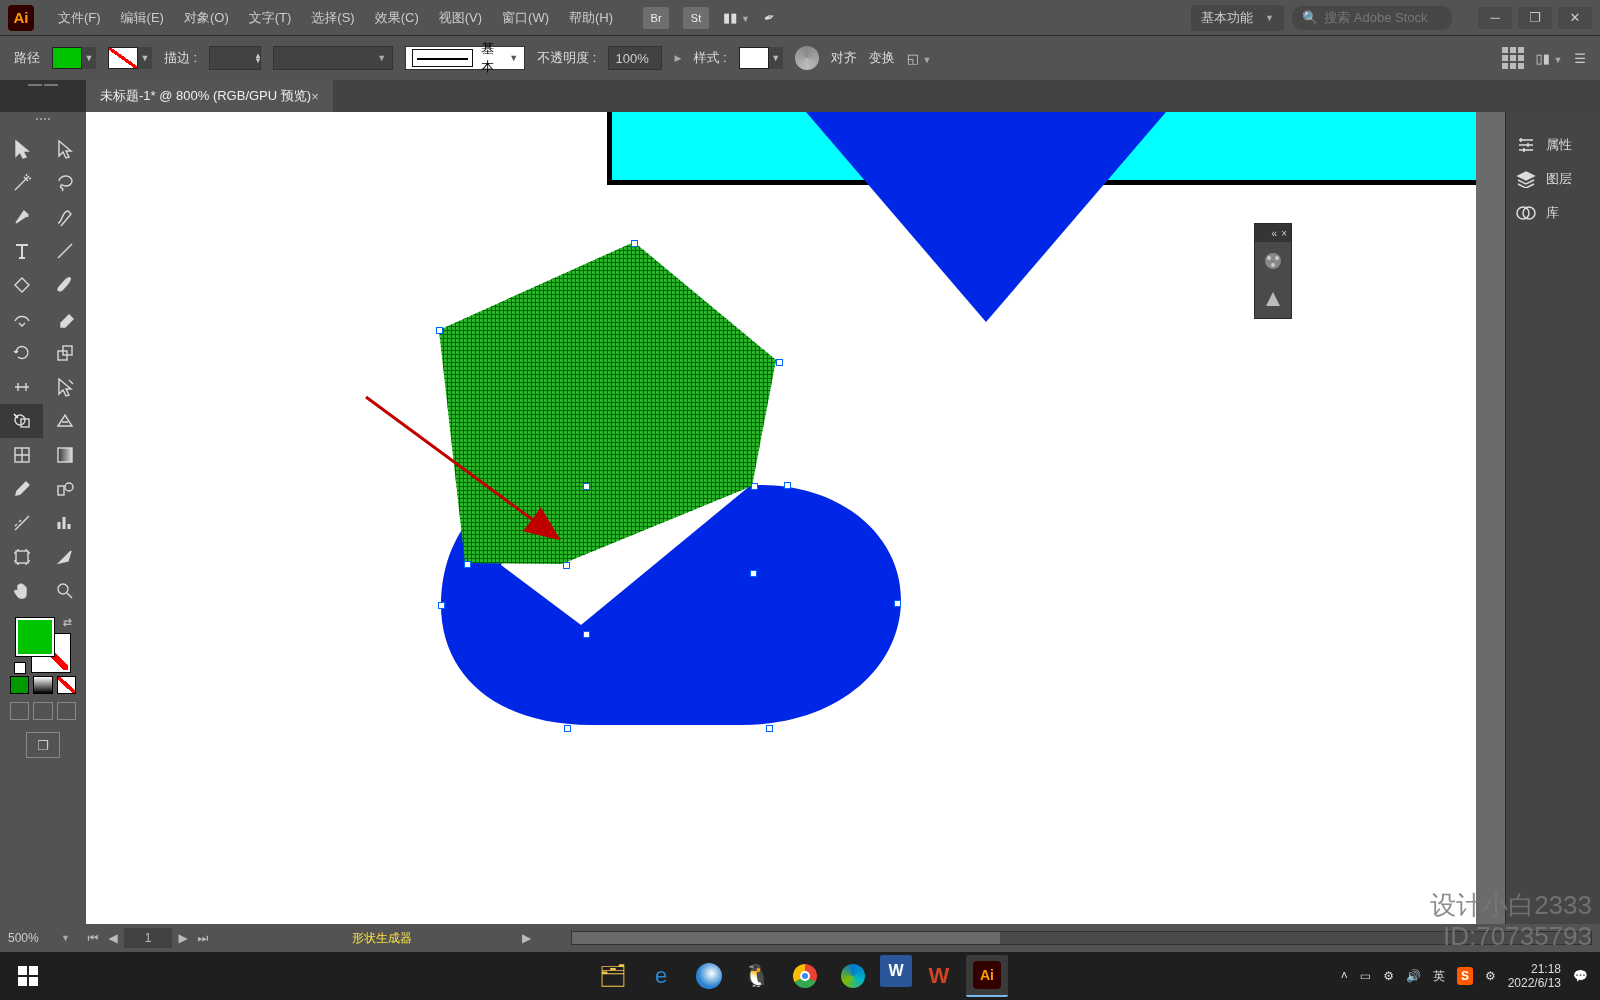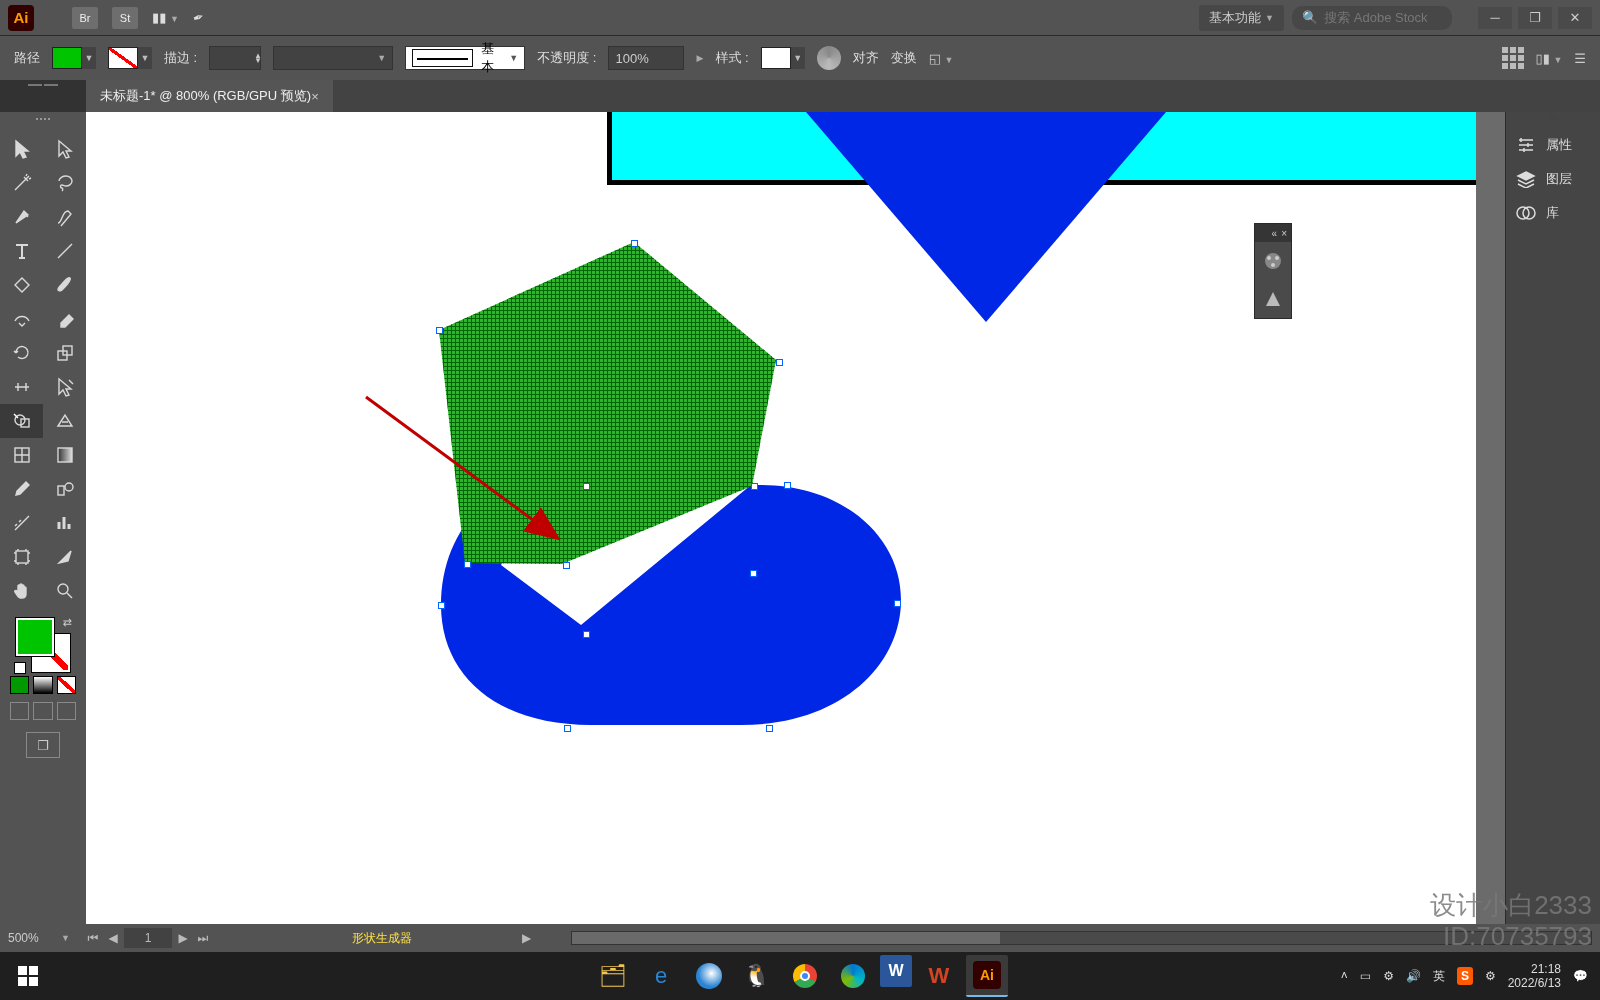--- a/index.html
+++ b/index.html
@@ -5,21 +5,21 @@
 html,body{margin:0;padding:0;width:1600px;height:1000px;background:#1a1a1a;font-family:"Microsoft YaHei",sans-serif;font-size:13px;color:#ccc;overflow:hidden}
 *{box-sizing:border-box}
 
 .titlebar{height:35px;background:#535353;display:flex;align-items:center;padding:0 8px}
 .ai-logo{width:26px;height:26px;background:#330000;color:#ff9a00;font-weight:bold;display:flex;align-items:center;justify-content:center;border-radius:4px;font-size:15px;margin-right:16px}
 .menus{display:flex;gap:4px}
 .menus span{padding:4px 8px;cursor:pointer}
 .top-extras{display:flex;align-items:center;gap:14px;margin-left:22px}
 .sq-btn{width:26px;height:22px;background:#6e6e6e;display:flex;align-items:center;justify-content:center;font-size:11px;color:#eee;border-radius:2px}
 .title-right{margin-left:auto;display:flex;align-items:center;gap:8px}
-.workspace{background:#474747;padding:4px 10px;border-radius:3px;display:flex;align-items:center;gap:4px}
+.workspace{background:#474747;padding:4px 10px;border-radius:3px;display:flex;align-items:center;gap:12px}
 .search-box{background:#474747;padding:3px 10px;border-radius:10px;display:flex;align-items:center;gap:6px;width:160px;color:#777}
 .win-btns{display:flex;gap:6px;margin-left:18px}
 .win-btns div{width:34px;height:22px;background:#4a4a4a;display:flex;align-items:center;justify-content:center;color:#ccc}
 
 .optbar{height:45px;background:#535353;border-top:1px solid #2a2a2a;display:flex;align-items:center;padding:0 14px;gap:12px}
 .lbl{color:#ddd}
 .swatch{width:30px;height:22px;border:1px solid #222;position:relative}
 .swatch.green{background:#00c400}
 .swatch.none{background:#fff}
 .swatch.none::after{content:"";position:absolute;left:0;top:0;right:0;bottom:0;background:linear-gradient(to top right,transparent 45%,red 45%,red 55%,transparent 55%)}
@@ -98,20 +98,31 @@
 .clock{text-align:right;line-height:1.2}
 
 .wmk{position:absolute;right:8px;bottom:48px;text-align:right;color:rgba(120,120,120,.85);font-size:26px;font-weight:500;pointer-events:none;line-height:1.2}
 .caret{font-size:9px;color:#aaa}
 </style>
 </head>
 <body>
 
 <div class="titlebar">
   <div class="ai-logo">Ai</div>
+  <div class="menus">
+    <span>文件(F)</span>
+    <span>编辑(E)</span>
+    <span>对象(O)</span>
+    <span>文字(T)</span>
+    <span>选择(S)</span>
+    <span>效果(C)</span>
+    <span>视图(V)</span>
+    <span>窗口(W)</span>
+    <span>帮助(H)</span>
+  </div>
   <div class="top-extras">
     <div class="sq-btn">Br</div>
     <div class="sq-btn">St</div>
     <div style="color:#ddd">▮▮ <span class="caret">▼</span></div>
     <div style="color:#ddd;transform:rotate(-20deg)">✒</div>
   </div>
   <div class="title-right">
     <div class="workspace">
       <span>基本功能</span>
         <span class="caret">▼</span>
@@ -146,21 +157,21 @@
   <div class="select" style="width:120px">
       <span style="flex:1"></span>
       <span class="caret">▼</span>
     </div>
   <div class="select" style="width:120px;background:#fff;color:#000">
     <div class="stroke-prev"></div>
       <span style="color:#000">基本</span>
       <span class="caret" style="color:#555">▼</span>
   </div>
   <span class="lbl">不透明度 :</span>
-  <div class="select" style="width:76px">
+  <div class="select" style="width:54px">
       <span>100%</span>
     </div>
   <span class="caret">▶</span>
   <span class="lbl">样式 :</span>
   <div style="display:flex">
       <div class="swatch" style="background:#fff"></div>
       <div class="dd">▼</div>
     </div>
   <div style="width:24px;height:24px;border-radius:50%;background:conic-gradient(#888,#bbb,#888);"></div>
   <span class="lbl">对齐</span>

